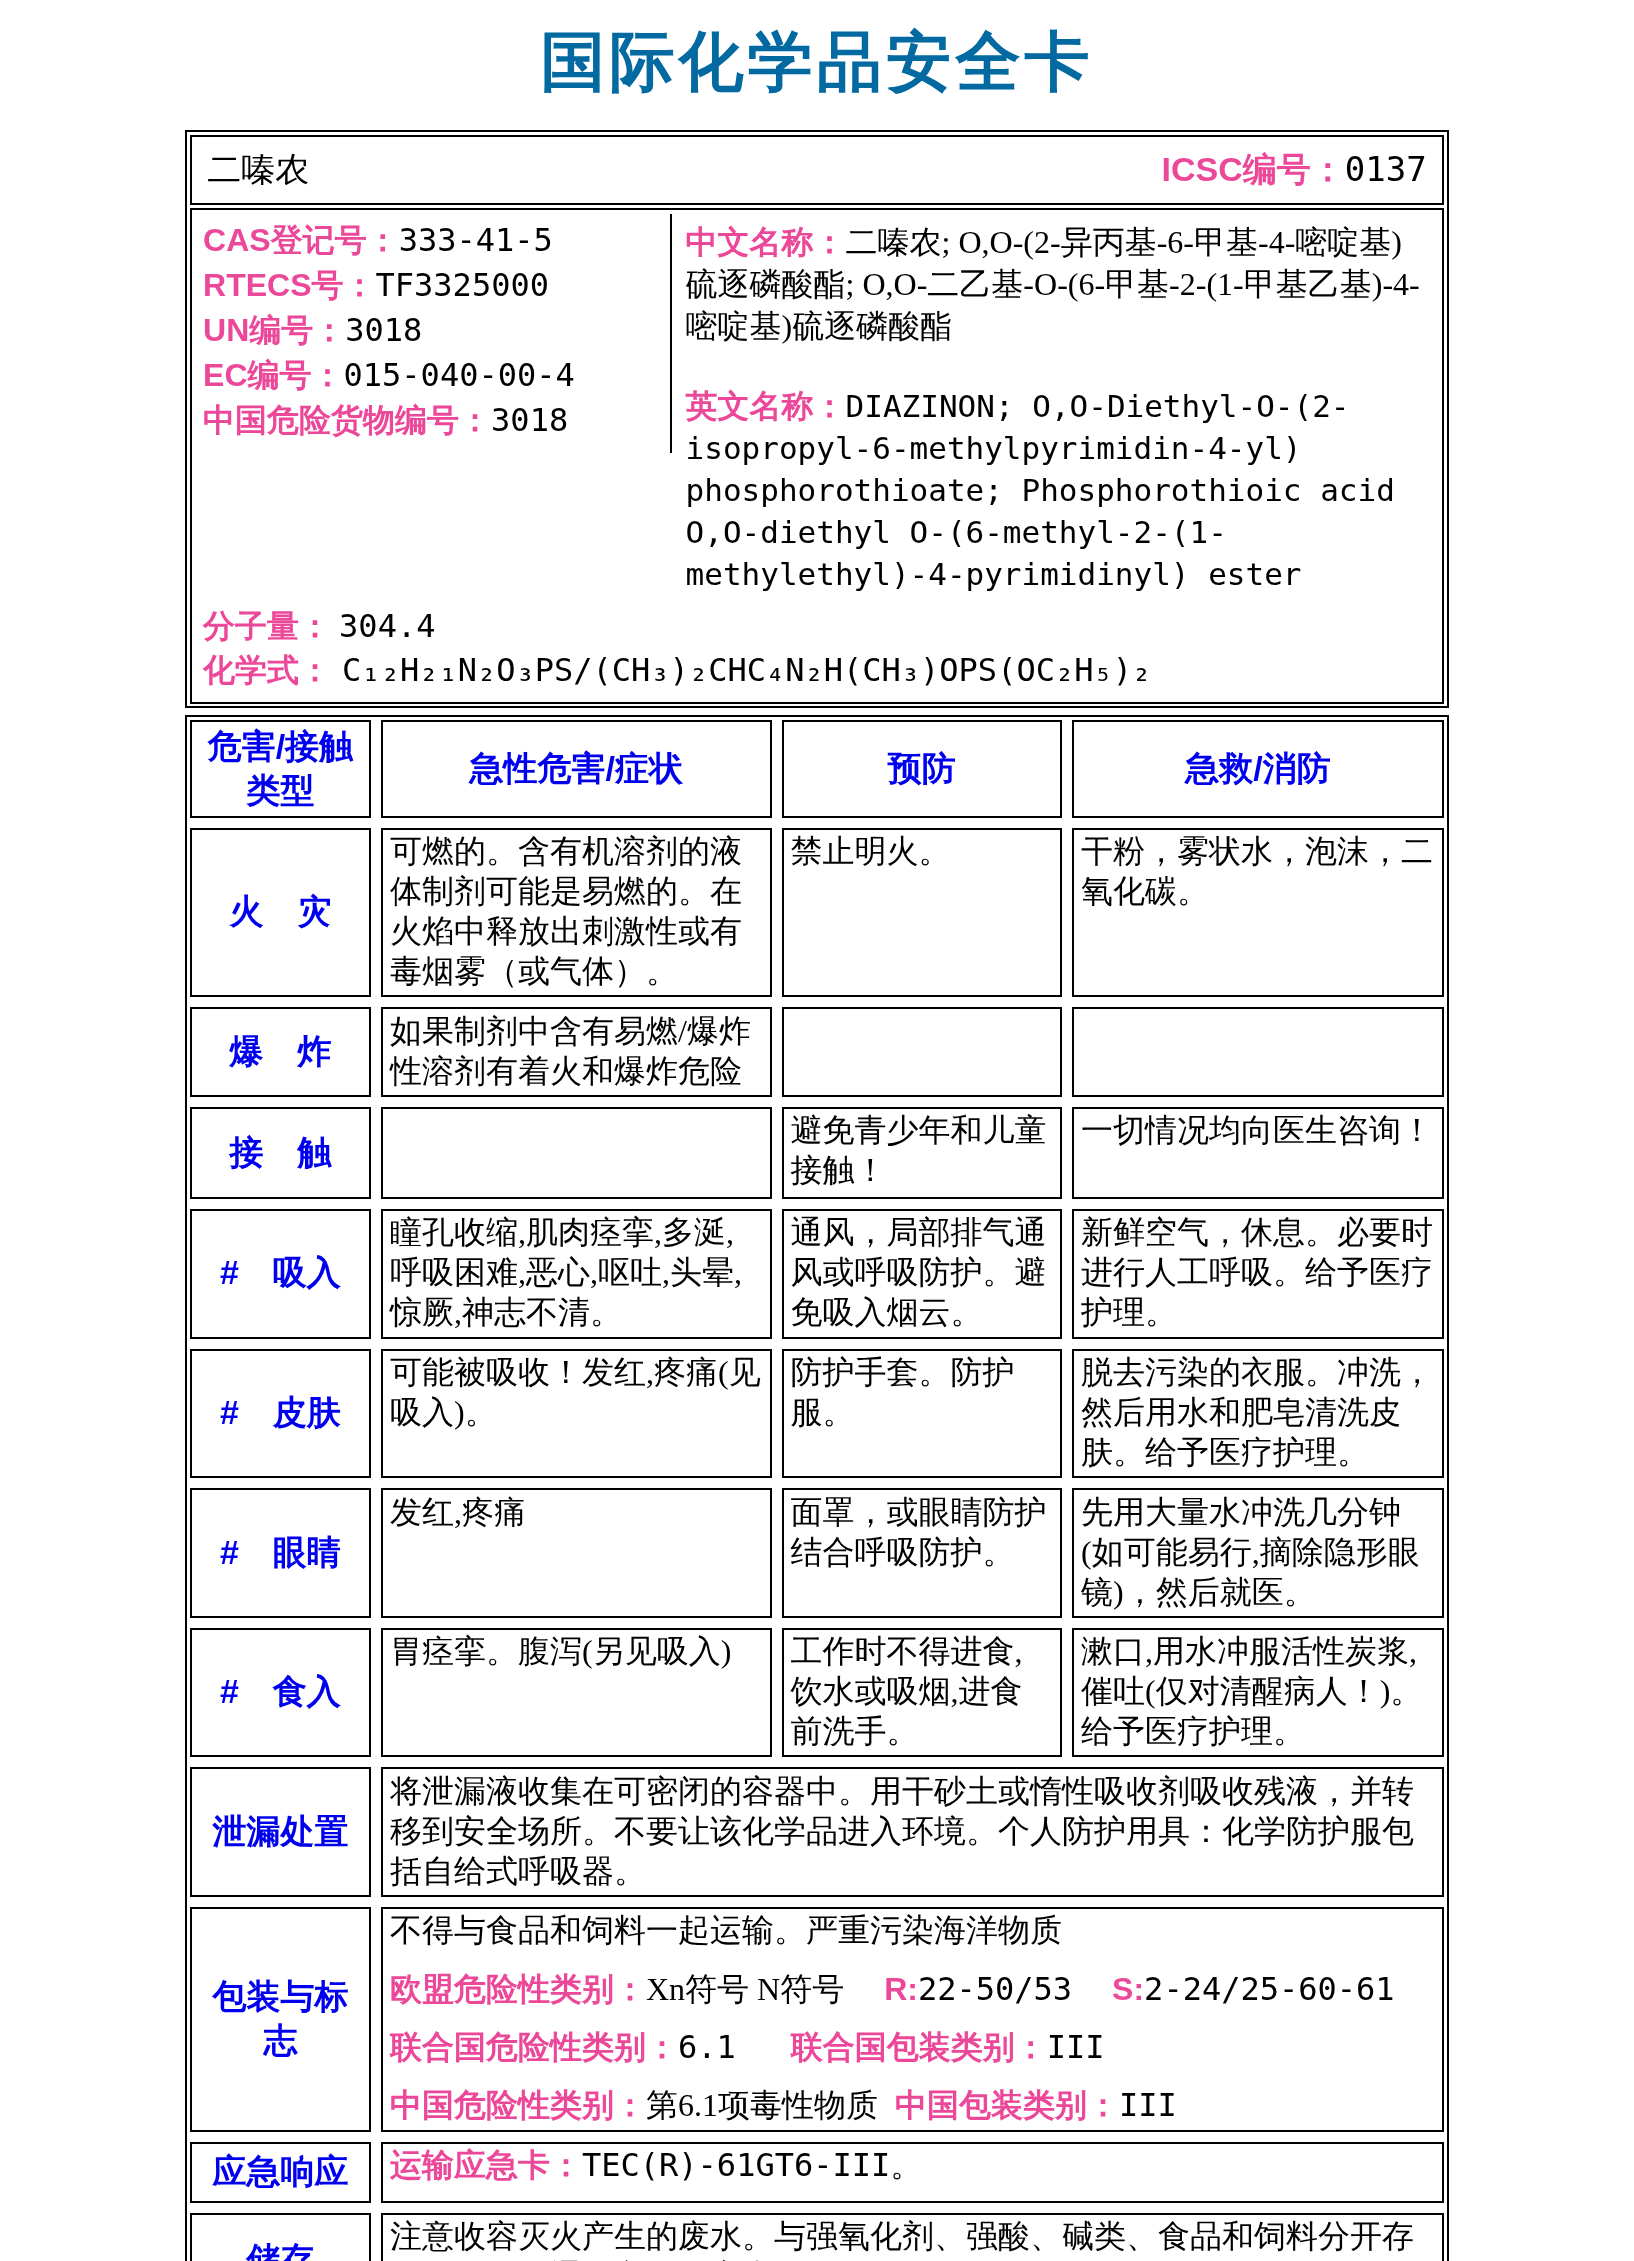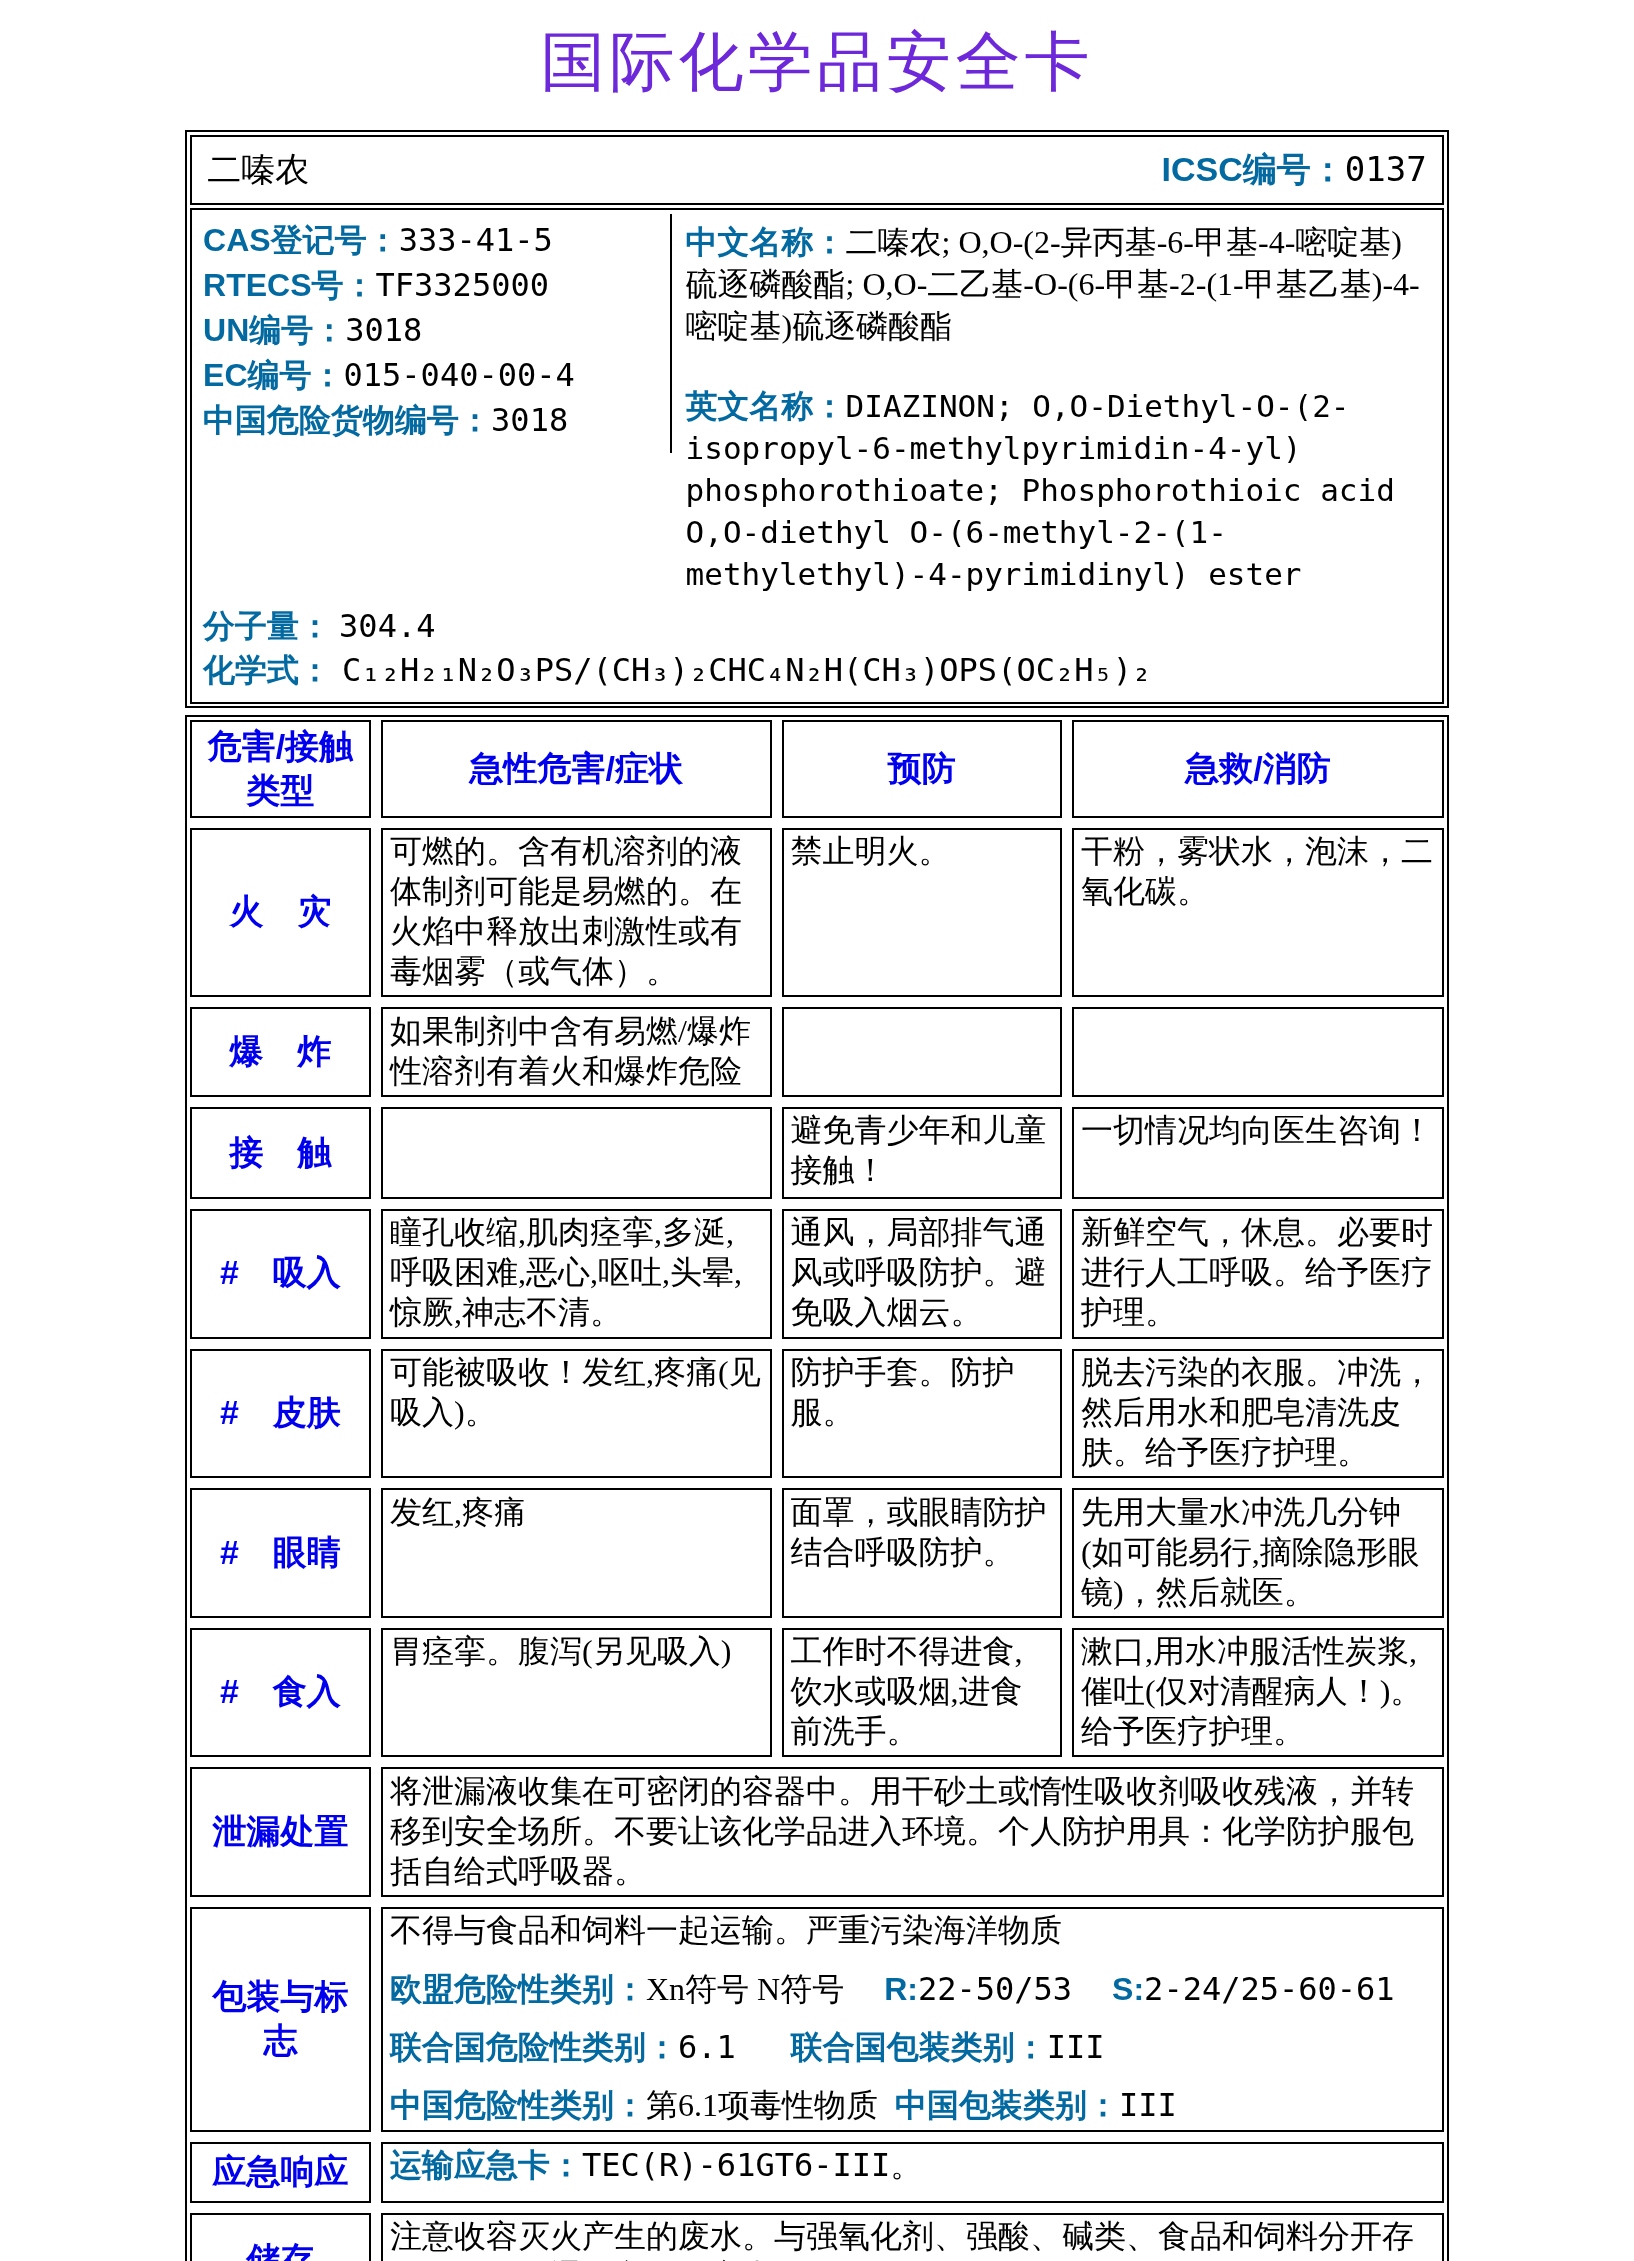--- a/index.html
+++ b/index.html
@@ -5,37 +5,37 @@
   html, body { margin: 0; padding: 0; background: #ffffff; }
   body {
     width: 1634px; height: 2261px; overflow: hidden;
     font-family: "Liberation Serif", "DejaVu Serif", serif;
     color: #000;
   }
   .page { width: 1634px; height: 2261px; position: relative; background: #fff; }
   .doc { width: 1264px; margin: 0 auto; }
 
   .title {
-    text-align: center; color: #6d28d9; font-weight: normal;
+    text-align: center; color: #0369a1; font-weight: bold;
     font-size: 65px; letter-spacing: 4.2px; padding: 18.4px 0 24px 0;
     font-family: "Liberation Serif", serif;
   }
 
   
   .tbl { border: 2.8px solid #000; padding: 2.8px; background: #fff; }
   .tbl + .tbl { margin-top: 7px; }
 
   .cellbox { border: 2.1px solid #000; background: #fff; }
 
   .namerow {
     display: flex; justify-content: space-between; align-items: center;
     padding: 10px 15.5px; margin-bottom: 2.8px; font-size: 34px;
   }
   .lbl {
-    color: #0369a1; font-weight: bold;
+    color: #ec4899; font-weight: bold;
     font-family: "Liberation Sans", "DejaVu Sans", sans-serif;
   }
   .val { font-family: "DejaVu Sans Mono", "Liberation Mono", monospace; color: #000; }
 
   .row2 { padding: 4.2px 0 10px 0; }
   .idnames { display: flex; }
   .ids {
     width: 458px; flex: 0 0 458px; align-self: flex-start;
     border-right: 2.1px solid #000; padding: 4.2px 8.5px 10px 11.3px;
   }

